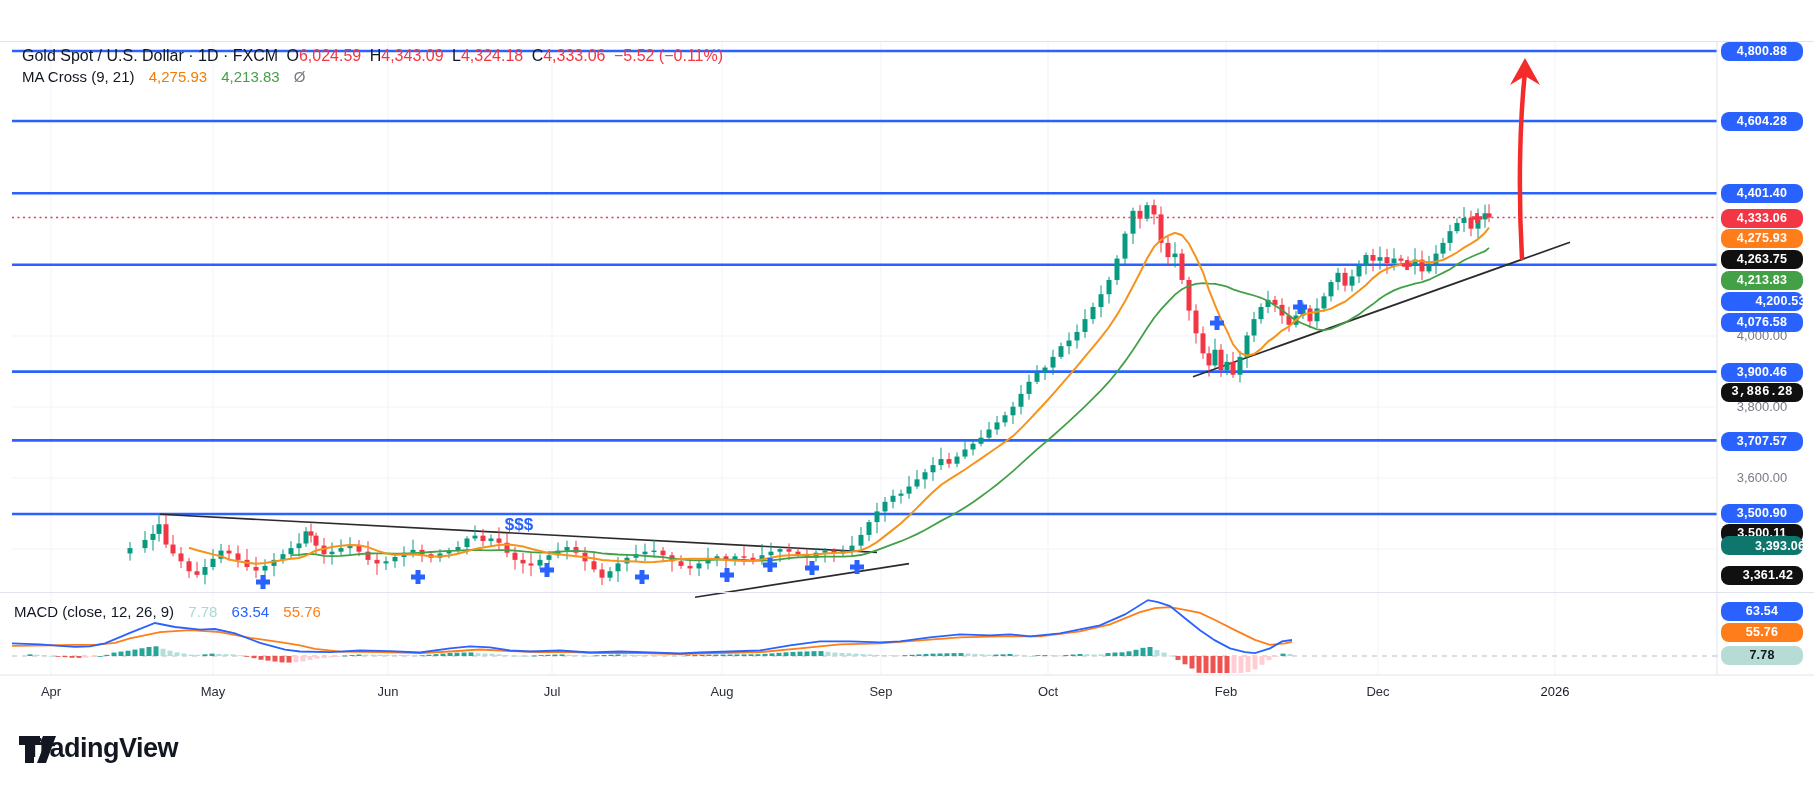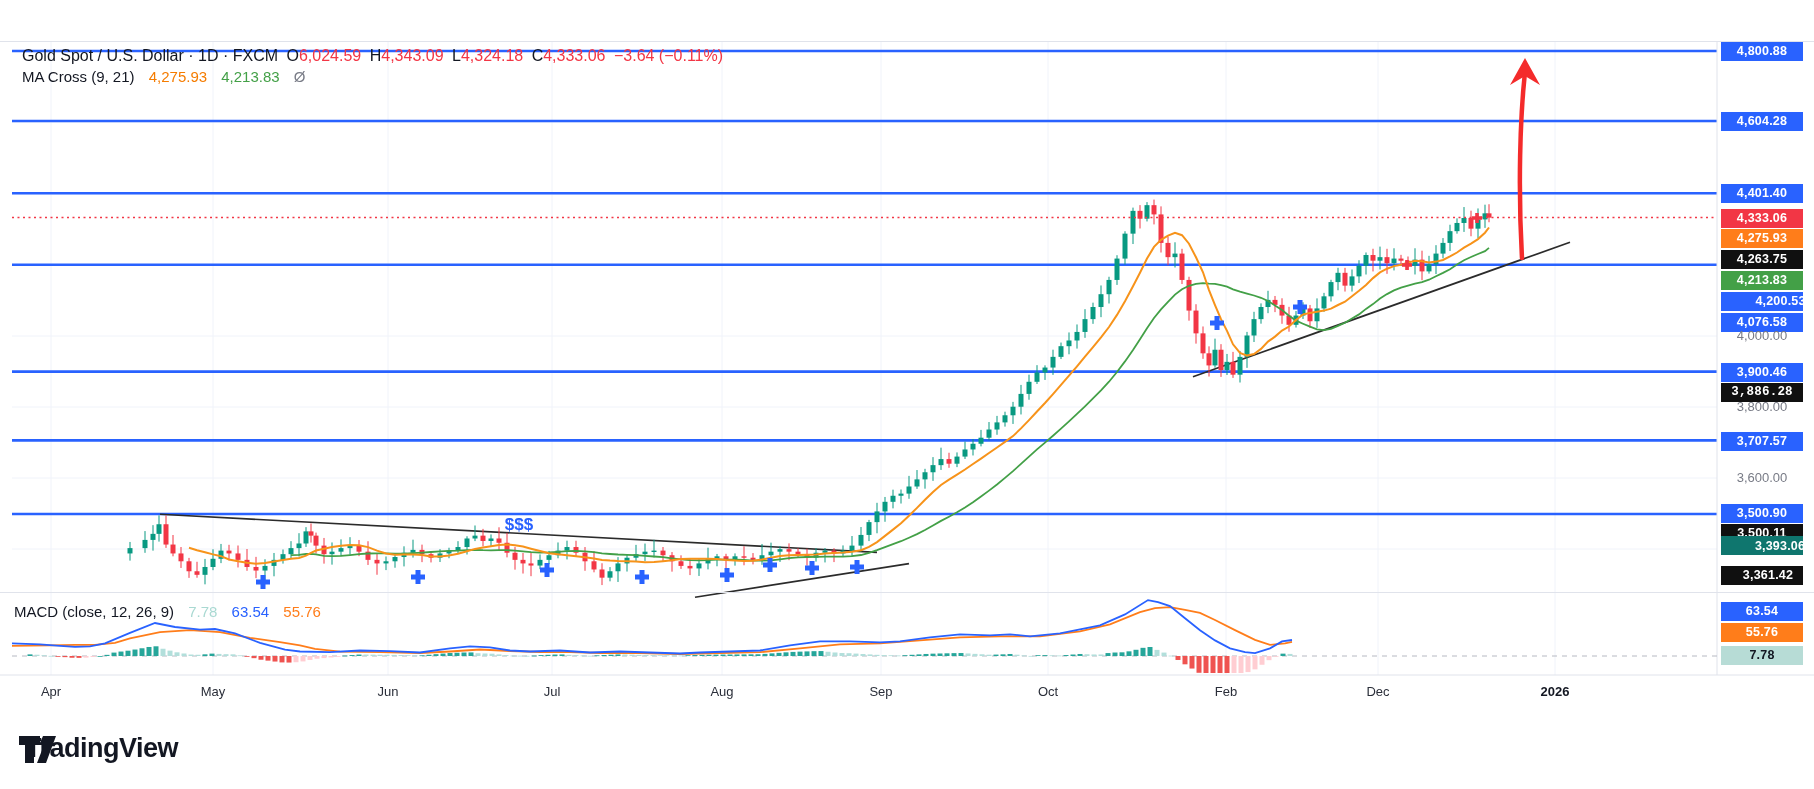--- a/index.html
+++ b/index.html
@@ -13,26 +13,26 @@
   .legend1 .red{color:#f23645;}
   .legend1 .sep{padding:0 2px;}
   .legend2{position:absolute;left:22px;top:68px;font-size:15px;color:#131722;white-space:nowrap;}
   .legend2 .ma9{color:#f57c00;margin-left:10px;}
   .legend2 .ma21{color:#43a047;margin-left:10px;}
   .legend2 .ico{color:#787b86;margin-left:10px;}
   .legend3{position:absolute;left:14px;top:603px;font-size:15px;color:#131722;white-space:nowrap;}
   .legend3 .hist{color:#a9d9d2;margin-left:10px;}
   .legend3 .macd{color:#2962ff;margin-left:10px;}
   .legend3 .sig{color:#ff7d1a;margin-left:10px;}
-  .badge{position:absolute;left:1721px;width:82px;height:19px;border-radius:0;
+  .badge{position:absolute;left:1721px;width:82px;height:19px;border-radius:8px;
          font-size:12.5px;font-weight:700;display:flex;align-items:center;justify-content:center;
          letter-spacing:.2px;}
   .tick{position:absolute;left:1721px;width:82px;text-align:center;font-size:13px;color:#787b86;}
   .month{position:absolute;transform:translateX(-50%);font-size:13px;color:#2a2e39;top:684px;}
-  .month.bold{font-weight:700;color:#131722;}
+  .month.bold{font-weight:400;color:#131722;}
   .logo{position:absolute;left:17px;top:733px;display:flex;align-items:center;}
   .logo-text{font-size:27px;font-weight:800;color:#131722;margin-left:8px;letter-spacing:-0.5px;}
 </style>
 </head>
 <body>
 
 <div class="stage">
 
   <div class="divider"></div>
 
@@ -619,21 +619,21 @@
       <path d="M1522,258 C1518,188 1520,118 1525,72" fill="none" stroke="#f42b2b" stroke-width="4.5" stroke-linecap="round"></path>
       <path d="M1525,58 L1510,85 L1525,76 L1540,85 Z" fill="#f42b2b"></path>
     </svg>
 
   <div class="legend1">
     <span>Gold Spot / U.S. Dollar · 1D · FXCM</span><span class="sep"> </span>
     <span>O</span><span class="red">6,024.59</span><span class="sep"> </span>
     <span>H</span><span class="red">4,343.09</span><span class="sep"> </span>
     <span>L</span><span class="red">4,324.18</span><span class="sep"> </span>
     <span>C</span><span class="red">4,333.06</span><span class="sep"> </span>
-    <span class="red">−3.64 (−0.11%)</span>
+    <span class="red">−5.52 (−0.11%)</span>
   </div>
 
   <div class="legend2">
     <span>MA Cross (9, 21)</span>
     <span class="ma9">4,275.93</span>
     <span class="ma21">4,213.83</span>
     <span class="ico">Ø</span>
   </div>
 
   <div class="legend3">

